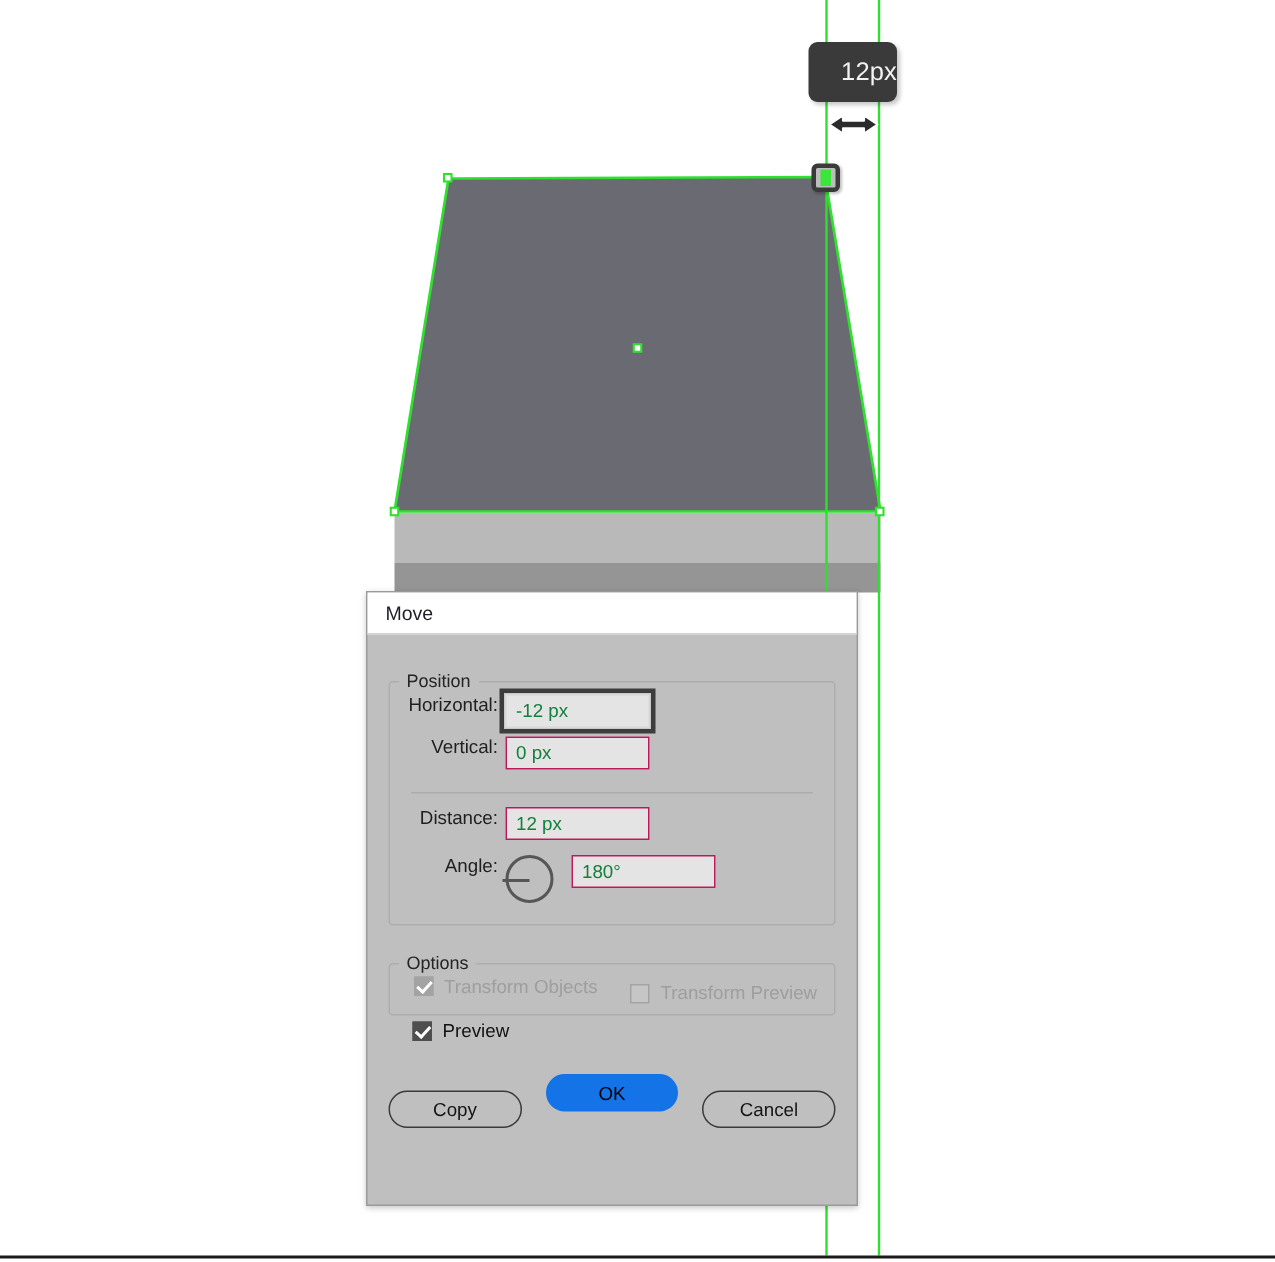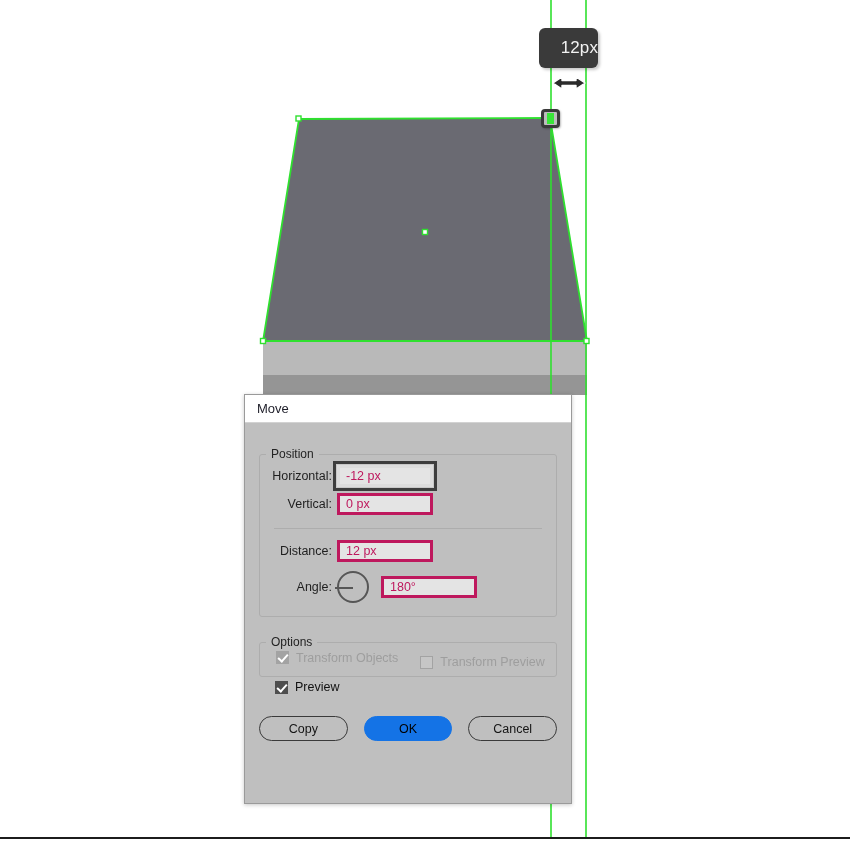--- a/index.html
+++ b/index.html
@@ -123,39 +123,39 @@
     color: #242424;
     padding: 0 5px;
     margin-left: 6px;
   }
 
   #position-group { margin-top: 24px; height: 168px; }
   #options-group  { margin-top: 18px; height: 40px; }
 
   .row {
     display: flex;
-    align-items: center;
+    align-items: flex-start;
     height: 26px;
     margin-top: 2px;
   }
   .row .lbl {
     font-size: 12.5px;
     color: #1f1f1f;
     text-align: right;
     width: 77px;
     padding-right: 5px;
     box-sizing: border-box;
   }
   .field {
     background: #e4e4e4;
-    border: 3px solid #be185d;
+    border: 1px solid #be185d;
     height: 22px;
     box-sizing: border-box;
     font-size: 12.5px;
-    color: #be185d;
+    color: #15803d;
     display: flex;
     align-items: center;
     padding-left: 6px;
     width: 96px;
   }
   .field.focused {
     outline: 3px solid #3d3d3d;
     outline-offset: 1px;
     border-color: #dcdcdc;
     box-shadow: 0 0 0 1px #c8c8c8;
@@ -246,20 +246,21 @@
     align-items: center;
     justify-content: center;
     box-sizing: border-box;
     cursor: default;
   }
   .btn.secondary {
     width: 92px;
     background: #bfbfbf;
     border: 1px solid #3a3a3a;
     color: #141414;
+    margin-top: 11px;
   }
   .btn.primary {
     width: 92px;
     background: #1473e6;
     border: 1px solid #1473e6;
     color: #000000;
   }
 </style>
 </head>
 <body>

